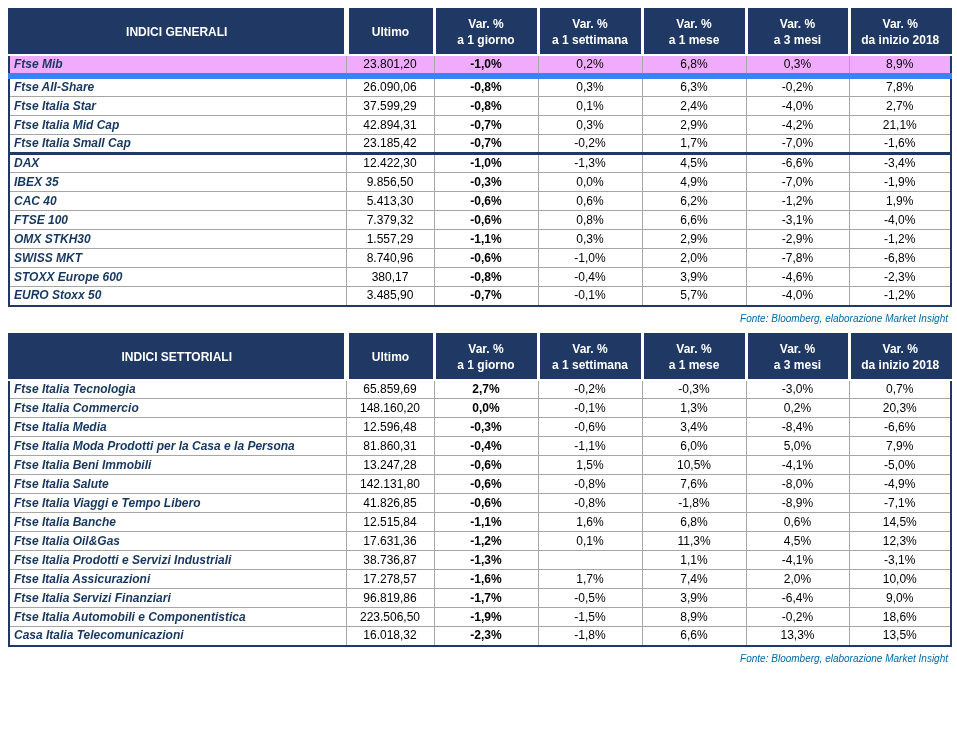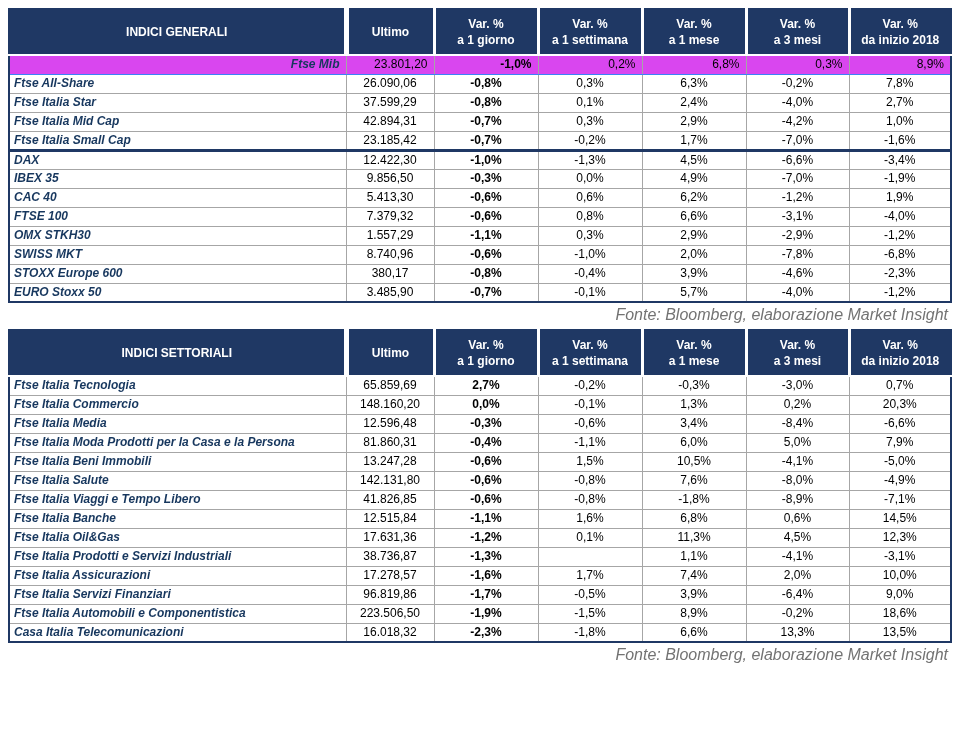--- a/index.html
+++ b/index.html
@@ -50,30 +50,30 @@
   }
   tbody td.name {
     text-align: left;
     font-weight: bold;
     font-style: italic;
     color: #17375E;
     padding-left: 4px;
   }
   tbody td.bold { font-weight: bold; }
 
-  tr.highlight td { background: #d946ef; border-bottom: 1px solid #3b82f6; text-align: right; }
+  tr.highlight td { background: #f0abfc; border-bottom: 6px solid #3b82f6; }
   tbody.group-sep tr:first-child td { border-top: 3px solid #1F3864; }
 
   .source {
     width: 942px;
     text-align: right;
     font-style: italic;
-    font-size: 16px;
+    font-size: 10px;
     line-height: 18px;
-    color: #737373;
+    color: #0369a1;
     padding: 3px 2px 5px 0;
   }
 </style>
 </head>
 <body>
 
 <div class="page">
 
   <table class="idx-table">
     <colgroup>
@@ -139,21 +139,21 @@
           <td class="val">-4,0%</td>
           <td class="val">2,7%</td>
         </tr>
         <tr>
           <td class="name">Ftse Italia Mid Cap</td>
           <td class="val">42.894,31</td>
           <td class="val bold">-0,7%</td>
           <td class="val">0,3%</td>
           <td class="val">2,9%</td>
           <td class="val">-4,2%</td>
-          <td class="val">1,0%</td>
+          <td class="val">21,1%</td>
         </tr>
         <tr>
           <td class="name">Ftse Italia Small Cap</td>
           <td class="val">23.185,42</td>
           <td class="val bold">-0,7%</td>
           <td class="val">-0,2%</td>
           <td class="val">1,7%</td>
           <td class="val">-7,0%</td>
           <td class="val">-1,6%</td>
         </tr>

